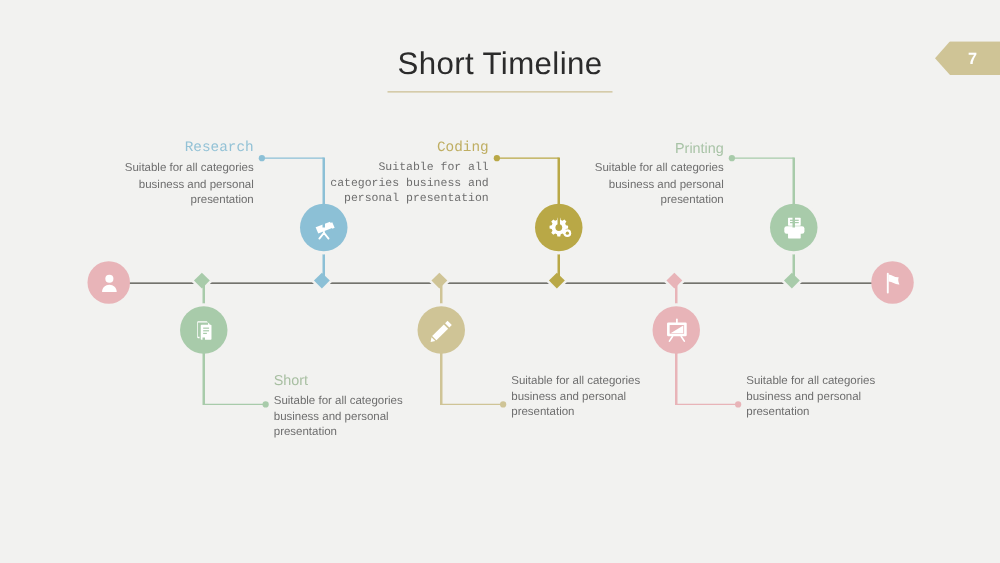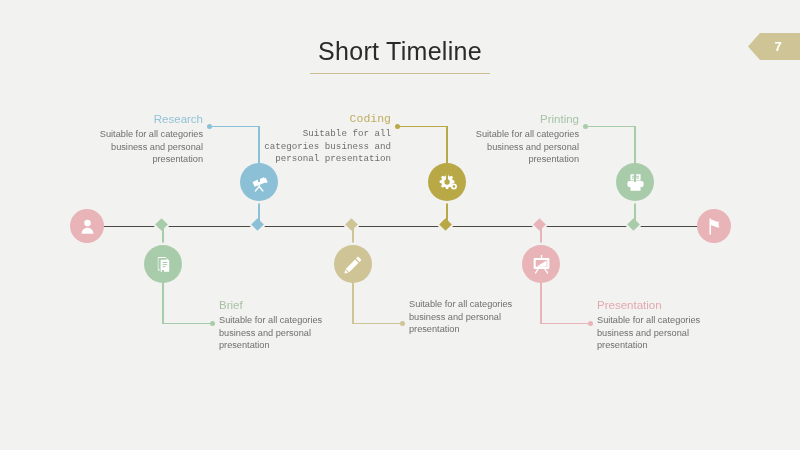--- a/index.html
+++ b/index.html
@@ -208,40 +208,40 @@
         <path d="M6.2 3.4 h8.0 l2.6 2.6 v1.0 h-1.4 v-2.4 h-9.2 v12.9 h1.4 v1.4 h-1.4 a0.7 .7 0 0 1 -.7-.7 v-14.1 a0.7 .7 0 0 1 .7-.7 z" fill="#ffffff"></path>
         <rect x="10.9" y="9.2" width="5.4" height="1.1" fill="#a8cbaa"></rect>
         <rect x="10.9" y="11.6" width="5.4" height="1.1" fill="#a8cbaa"></rect>
         <rect x="10.9" y="14.0" width="3.4" height="1.1" fill="#a8cbaa"></rect>
       </svg>
         </div>
         <div class="elbow-v" style="background: rgb(168, 203, 170);"></div>
         <div class="elbow-h" style="background: rgb(168, 203, 170); width: 48px; left: 0px;"></div>
         <div class="elbow-dot" style="background: rgb(168, 203, 170); left: 47px;"></div>
         <div class="label left-al" style="left: 56px; top: 298px;">
-          <div class="heading" style="color: rgb(168, 191, 162);">Brief</div>
+          <div class="heading" style="color: rgb(168, 191, 162);">Short</div>
           <div class="body">Suitable for all categories business and personal presentation</div>
         </div>
       </div>
       <div class="node up" style="left: 259px;">
         <div class="diamond" style="background: rgb(140, 192, 214);"></div>
         <div class="stem up" style="background: rgb(140, 192, 214);"></div>
         <div class="bubble up" style="background: rgb(140, 192, 214);">
           <svg xmlns="http://www.w3.org/2000/svg" width="21" height="21" viewBox="0 0 24 24">
         <path d="M4 11.3 L17.2 6.1 L19.6 11.6 L6.4 16.8 Z" fill="#ffffff"></path>
         <path d="M19.2 6.6 L21.4 11.6 L19.3 12.5 L17.1 7.5 Z" fill="#ffffff"></path>
         <path d="M11.6 14.6 L11.6 17.2" stroke="#ffffff" stroke-width="1.5"></path>
         <path d="M11.6 16.4 L7.4 21.6 M11.6 16.4 L15.8 21.6" stroke="#ffffff" stroke-width="1.7" stroke-linecap="round"></path>
       </svg>
         </div>
         <div class="elbow-v" style="background: rgb(140, 192, 214);"></div>
         <div class="elbow-h" style="background: rgb(140, 192, 214); width: 48px; right: 0px;"></div>
         <div class="elbow-dot" style="background: rgb(140, 192, 214); left: -52px;"></div>
         <div class="label right-al" style="left: -192px; top: 112px;">
-          <div class="heading" style="color: rgb(147, 194, 214);">Research</div>
+          <div class="heading" style="color: rgb(147, 194, 214); font-family: Liberation Mono, monospace;">Research</div>
           <div class="body">Suitable for all categories business and personal presentation</div>
         </div>
       </div>
       <div class="node down" style="left: 353px;">
         <div class="diamond" style="background: rgb(207, 196, 150);"></div>
         <div class="stem down" style="background: rgb(207, 196, 150);"></div>
         <div class="bubble down" style="background: rgb(207, 196, 150);">
           <svg xmlns="http://www.w3.org/2000/svg" width="21" height="21" viewBox="0 0 24 24">
         <path d="M17.2 2.9 L21.1 6.8 L18.8 9.1 L14.9 5.2 Z" fill="#ffffff"></path>
         <path d="M13.8 6.3 L17.7 10.2 L7.0 20.9 L3.1 17.0 Z" fill="#ffffff"></path>
@@ -283,21 +283,20 @@
         <rect x="3.0" y="4.6" width="18" height="12.6" rx="1.2" fill="#ffffff"></rect>
         <rect x="5.4" y="6.9" width="13.2" height="8.0" rx="0.5" fill="#e8b4b8"></rect>
         <path d="M17.9 7.4 L6.2 14.5 L17.9 14.5 Z" fill="#ffffff"></path>
         <path d="M8.0 17.4 L5.2 21.6 M16.0 17.4 L18.8 21.6" stroke="#ffffff" stroke-width="1.5" stroke-linecap="round"></path>
       </svg>
         </div>
         <div class="elbow-v" style="background: rgb(232, 180, 184);"></div>
         <div class="elbow-h" style="background: rgb(232, 180, 184); width: 48px; left: 0px;"></div>
         <div class="elbow-dot" style="background: rgb(232, 180, 184); left: 47px;"></div>
         <div class="label left-al" style="left: 56px; top: 298px;">
-          <div class="heading" style="color: rgb(227, 169, 174);">Presentation</div>
           <div class="body">Suitable for all categories business and personal presentation</div>
         </div>
       </div>
       <div class="node up" style="left: 635px;">
         <div class="diamond" style="background: rgb(168, 203, 170);"></div>
         <div class="stem up" style="background: rgb(168, 203, 170);"></div>
         <div class="bubble up" style="background: rgb(168, 203, 170);">
           <svg xmlns="http://www.w3.org/2000/svg" width="21" height="21" viewBox="0 0 24 24">
         <rect x="6.2" y="2.6" width="11.6" height="7.2" rx="0.6" fill="#ffffff"></rect>
         <rect x="8.0" y="4.3" width="8.0" height="1.1" fill="#a8cbaa"></rect>

